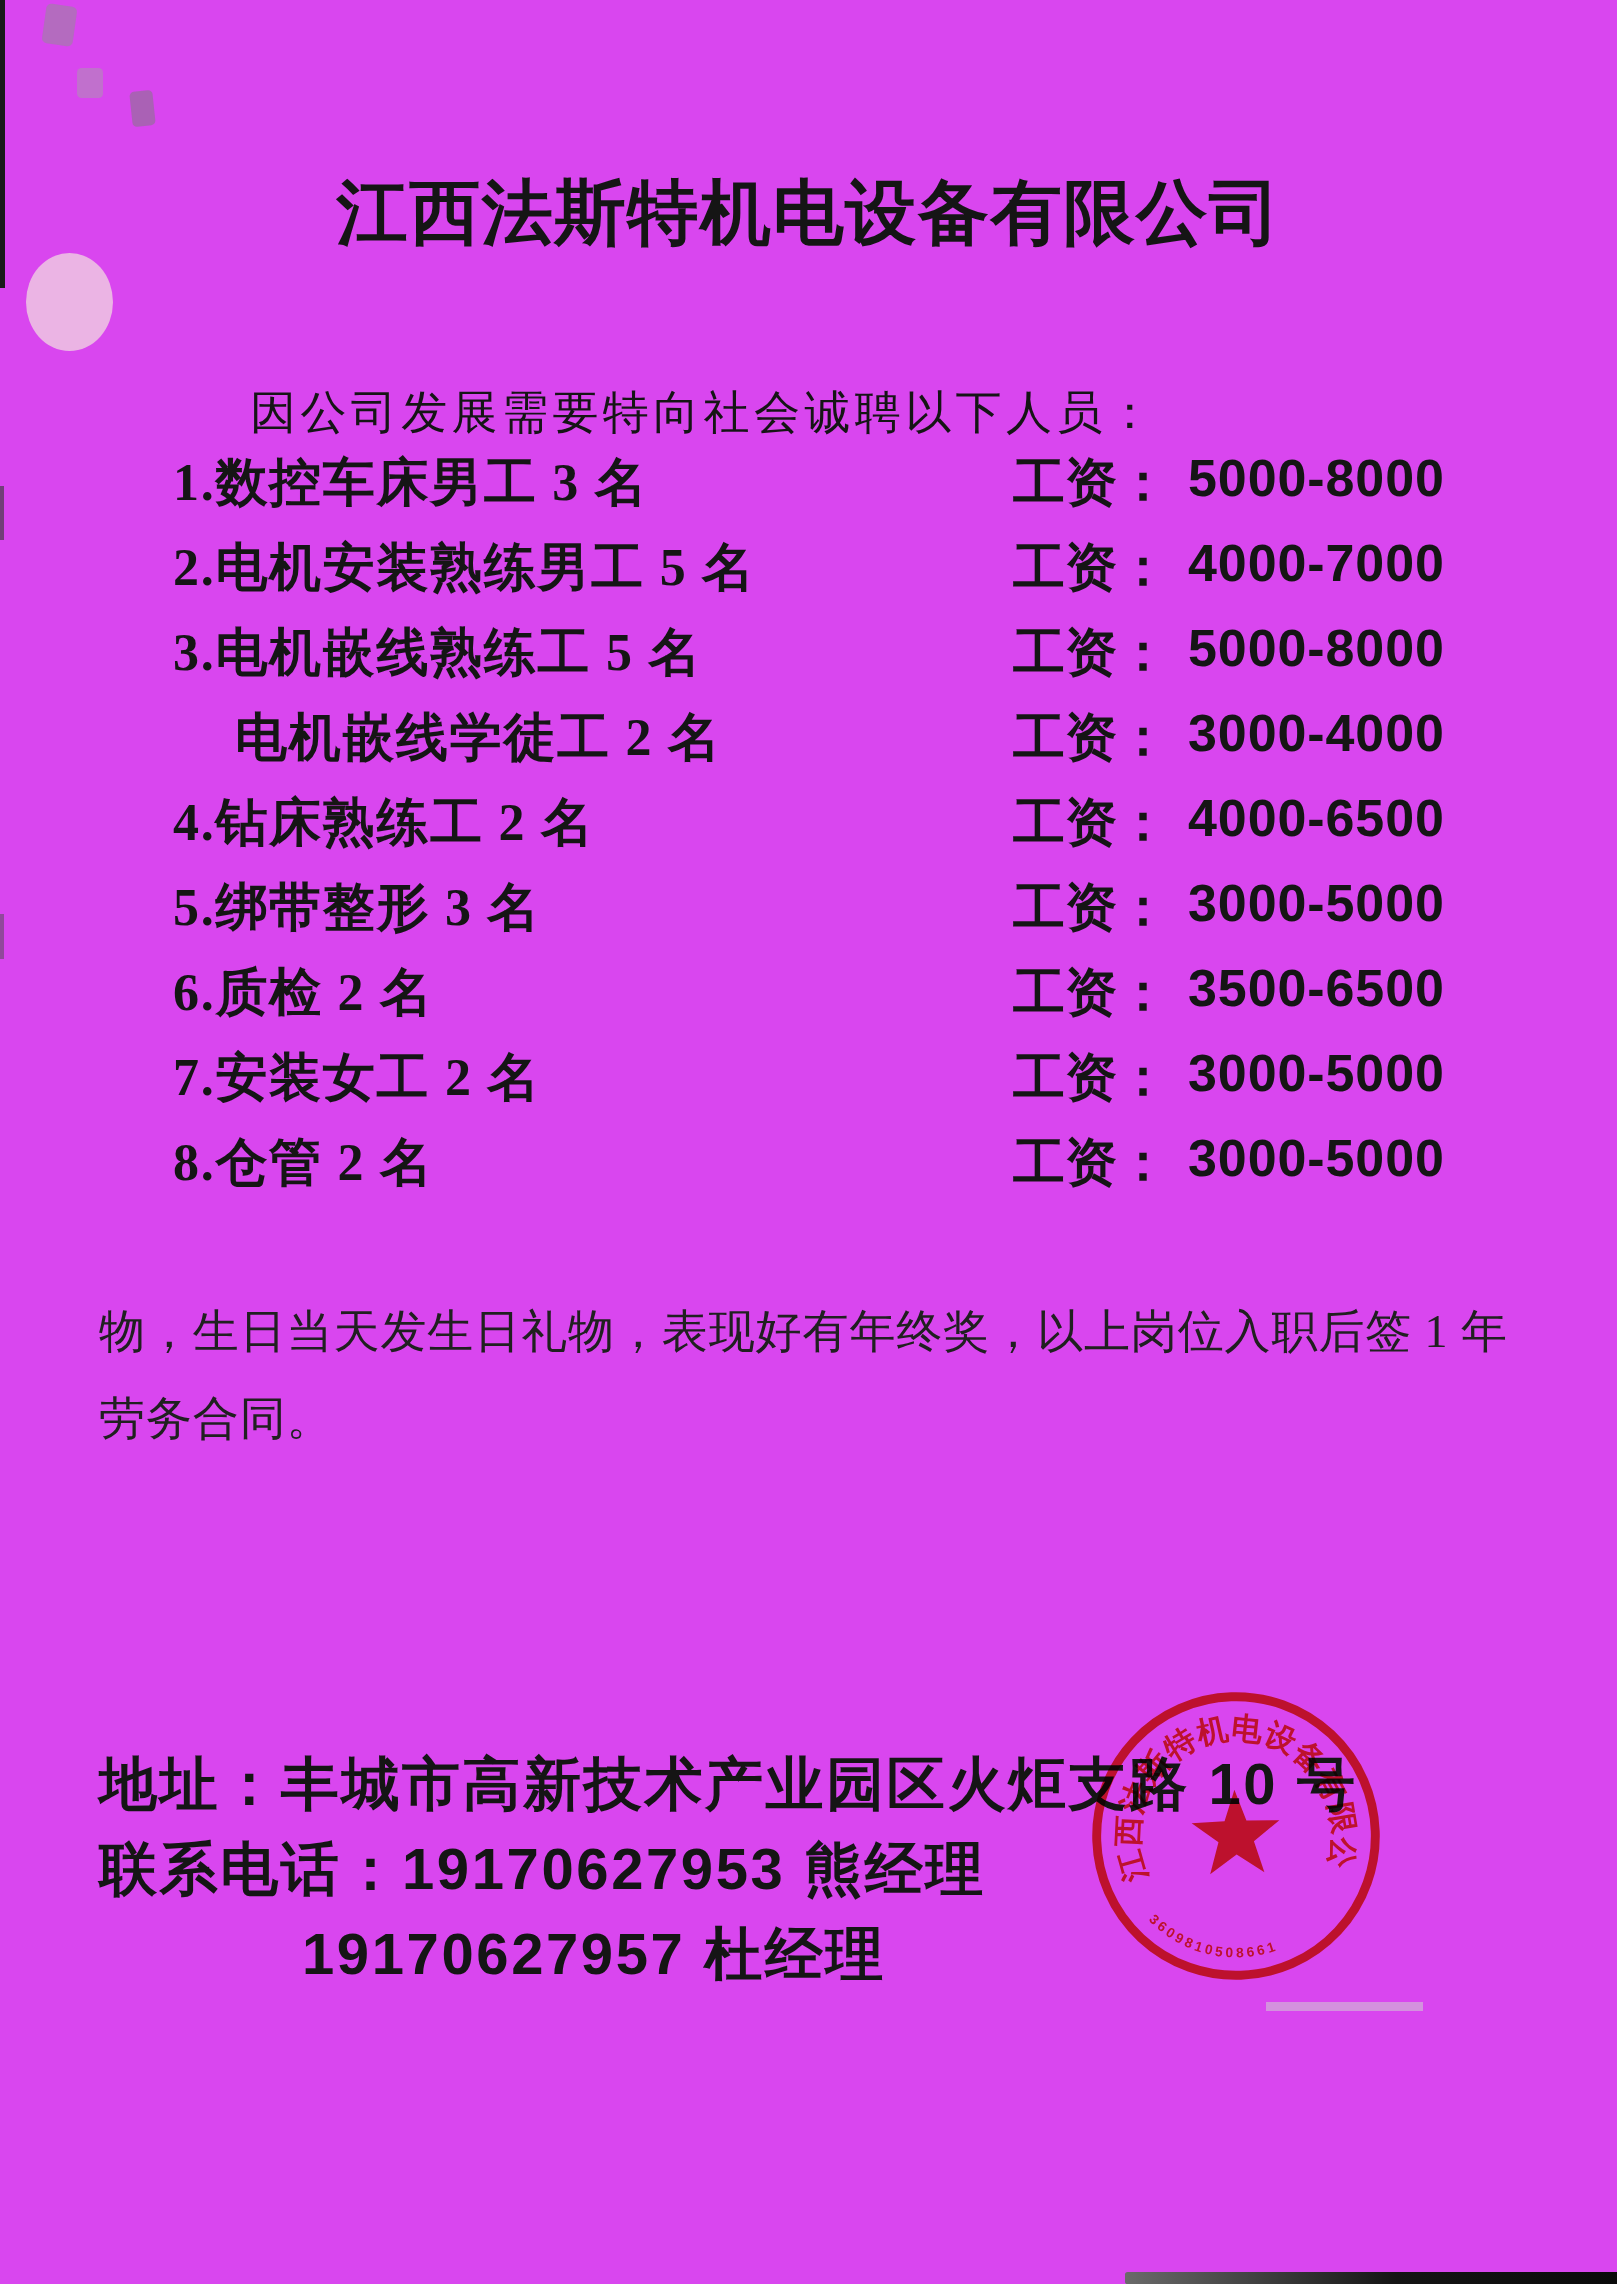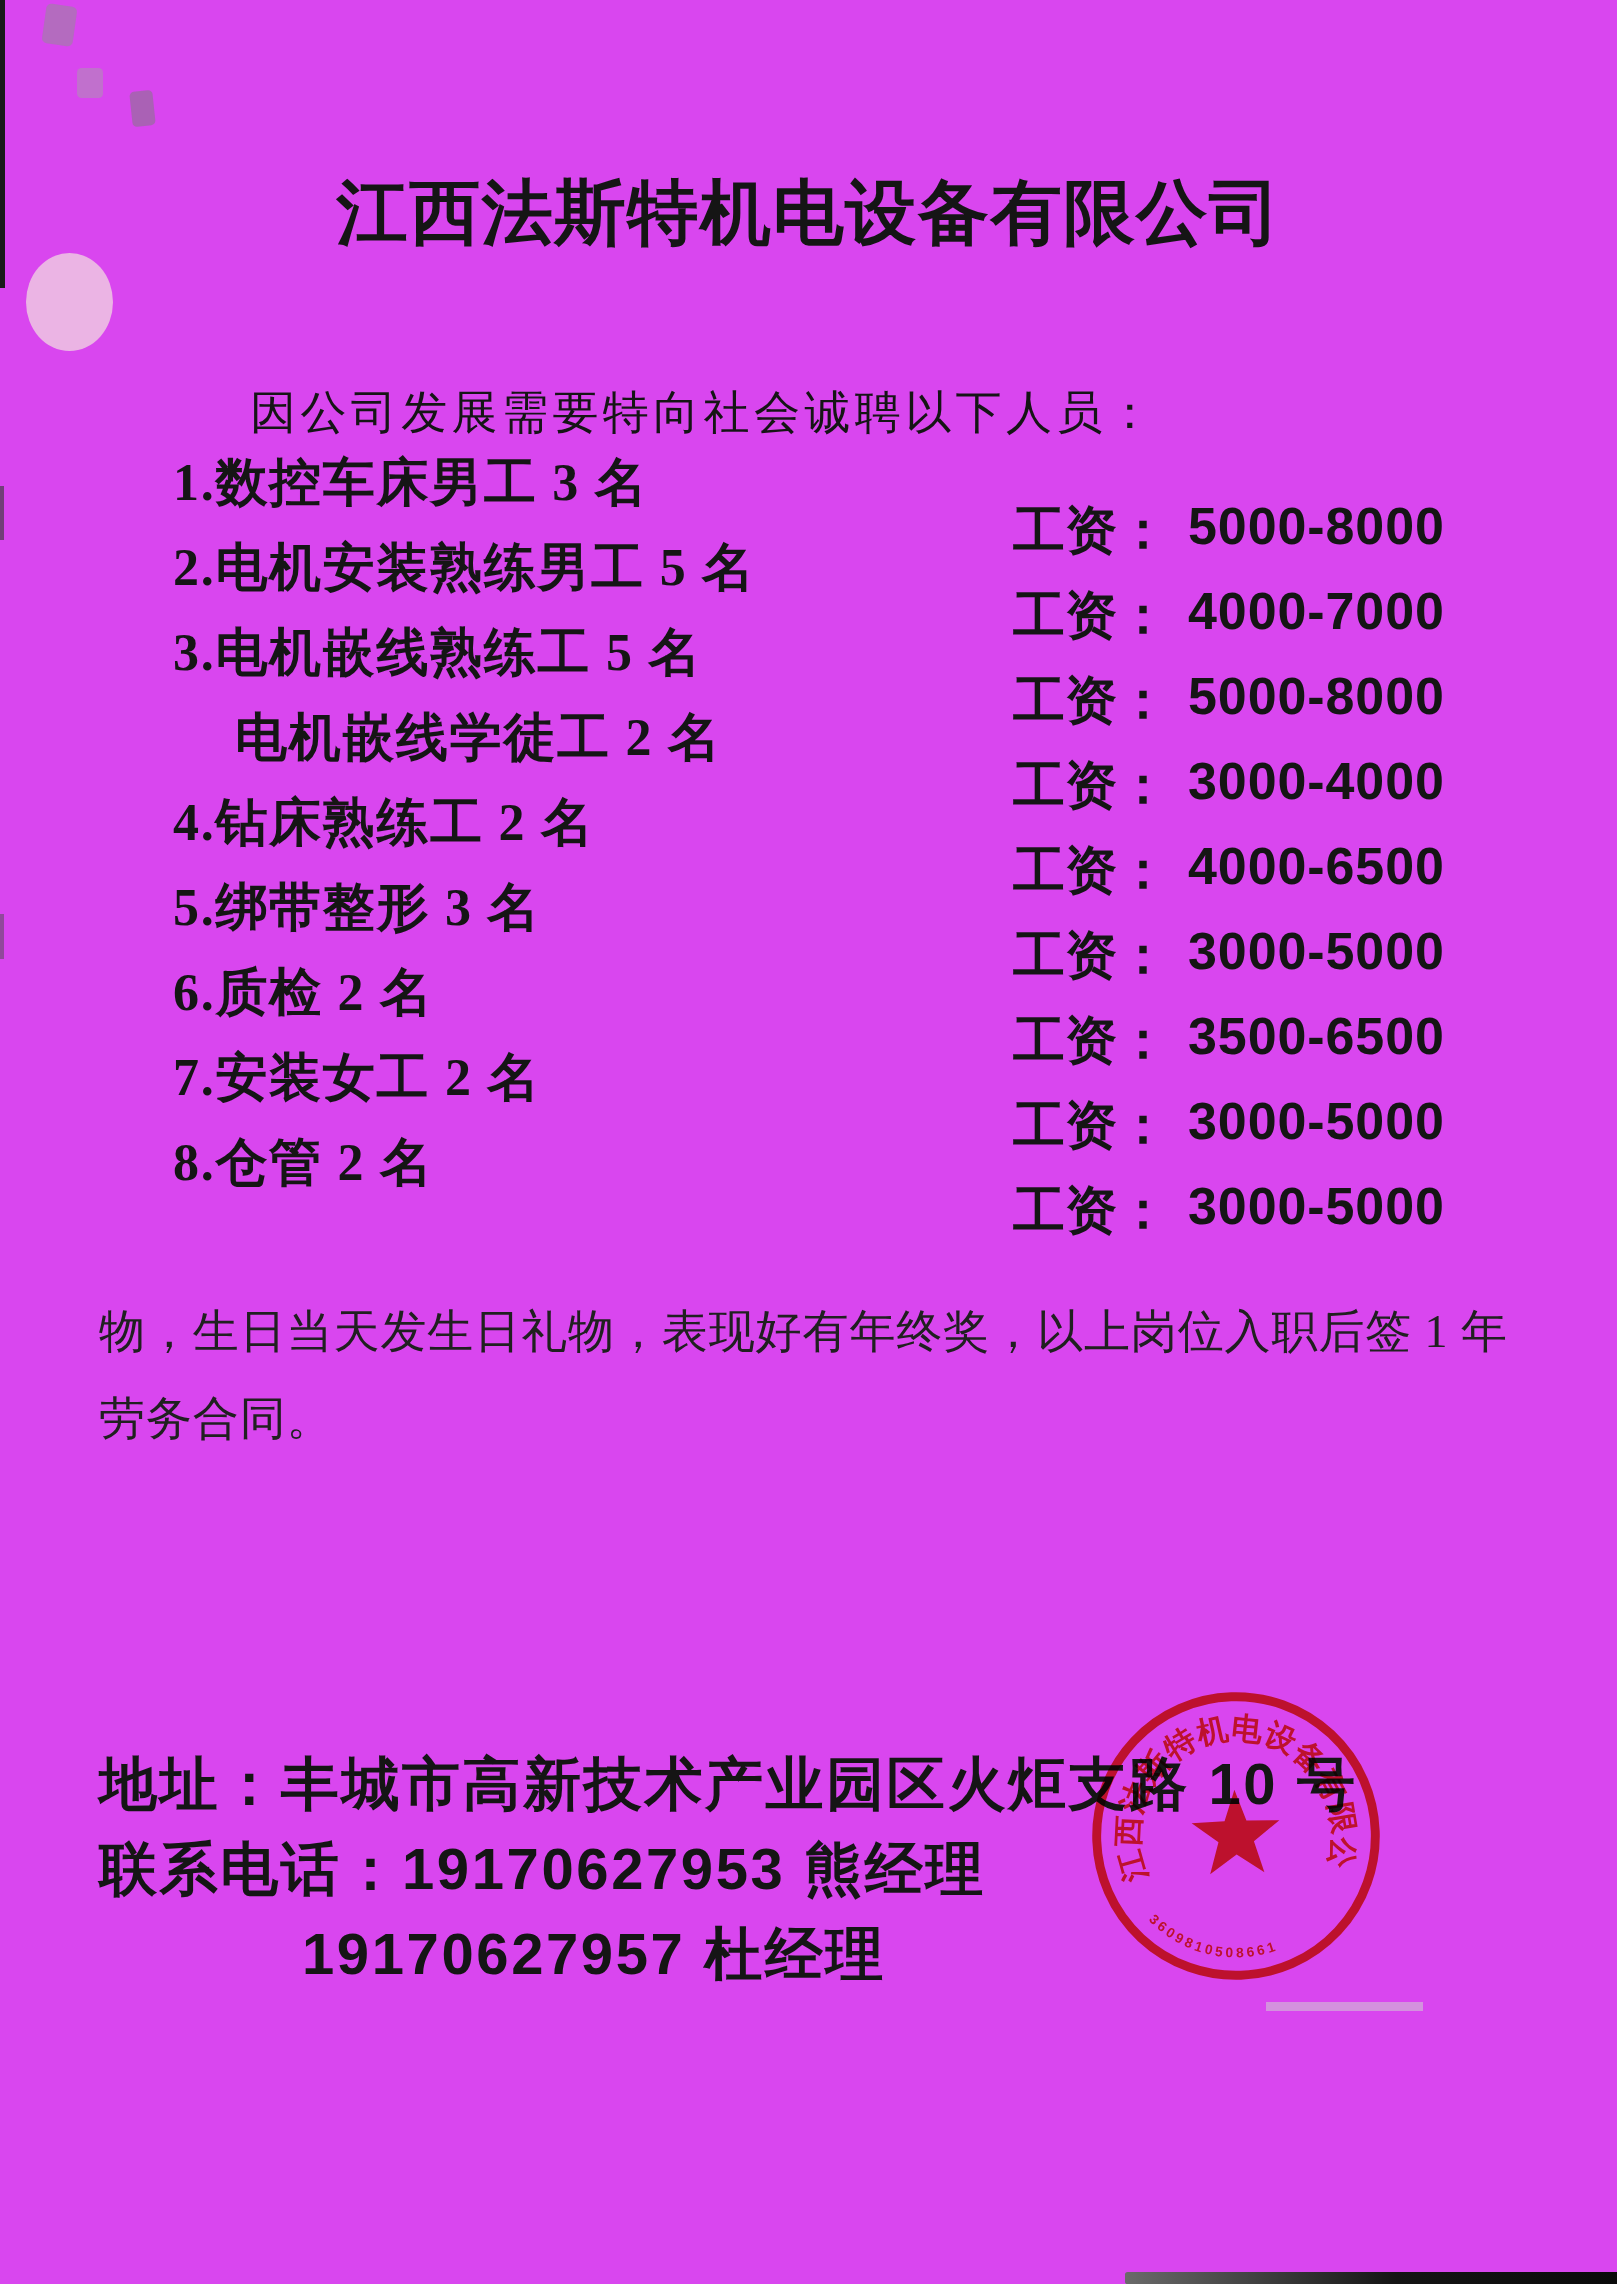--- a/index.html
+++ b/index.html
@@ -24,21 +24,21 @@
   
   .jobs { position:absolute; top:448px; left:173px; width:1360px; }
   .job-row { position:relative; height:85px; }
   .job-row .pos {
     position:absolute; left:0; top:0;
     font-size:52px; font-weight:700; letter-spacing:1.7px; white-space:nowrap;
   }
   .job-row.indent .pos { left:62px; }
   .job-row .sal {
     position:absolute; left:840px; top:0; display:flex; align-items:flex-start;
-    font-size:52px; font-weight:700; white-space:nowrap;margin-top:48px;
+    font-size:52px; font-weight:700; white-space:nowrap;
   }
   .job-row .sal .val {
     margin-left:19px; letter-spacing:0.9px;
     font-family:Liberation Sans, sans-serif;
   }
   
   .benefits {
     position:absolute; top:1288px; left:99px; width:1435px;
     font-size:46px; font-weight:400; color:#202020; letter-spacing:0.9px;
   }

